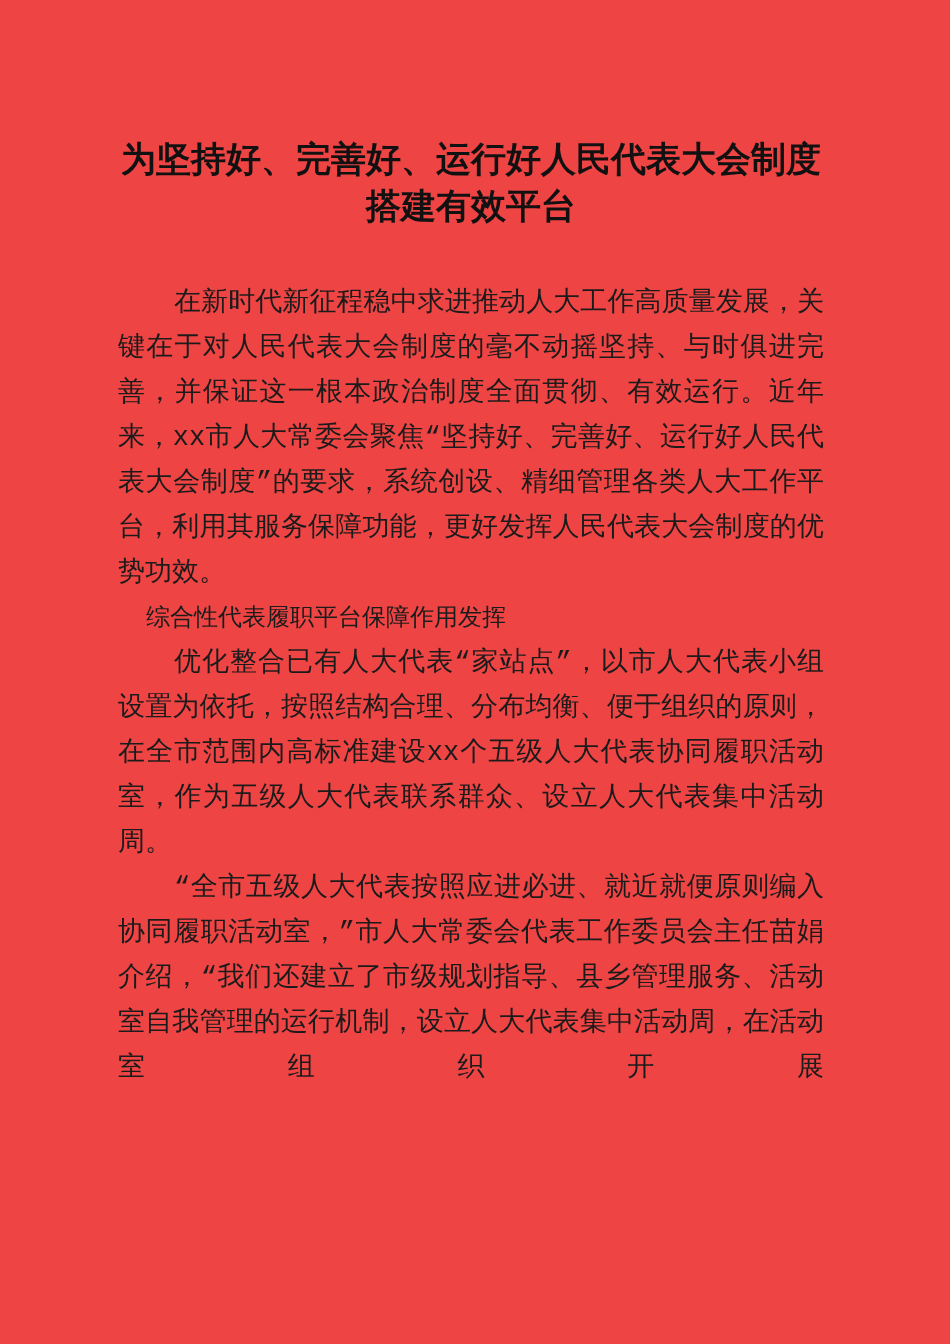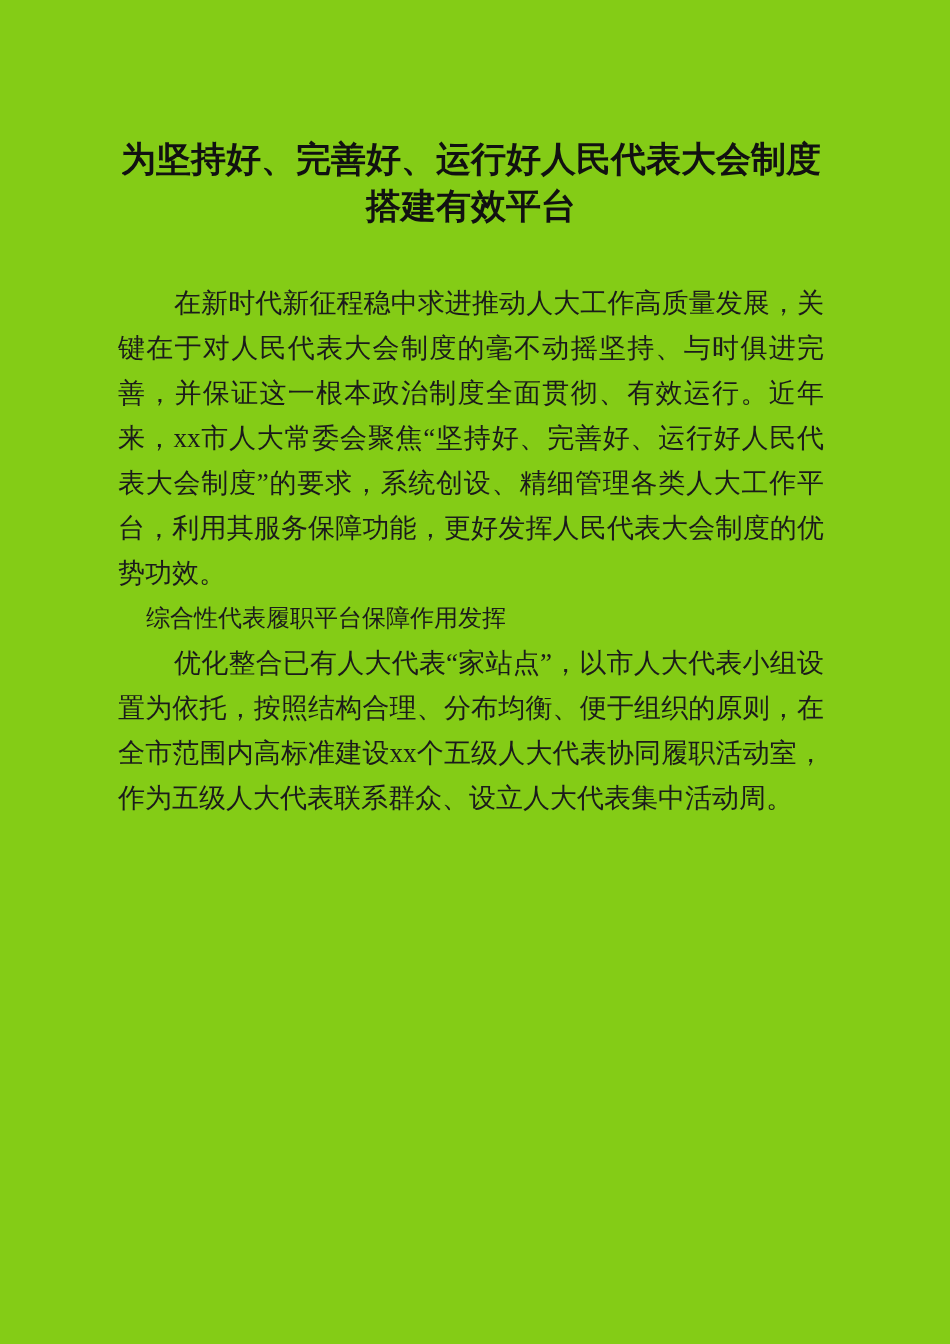--- a/index.html
+++ b/index.html
@@ -4,21 +4,21 @@
 <style>
   html, body {
     margin: 0;
     padding: 0;
     background: #ffffff;
   }
   .page {
     position: relative;
     width: 950px;
     height: 1344px;
-    background: #84cc16;
+    background: #ef4444;
     overflow: hidden;
     box-sizing: border-box;
   }
   .content {
     position: absolute;
     left: 118px;
     top: 0;
     width: 706px;
   }
   .doc-title {
@@ -30,21 +30,21 @@
     text-align: center;
     margin: 0;
     padding-top: 136px;
     letter-spacing: 0px;
     white-space: pre-line;
   }
   .body-block {
     padding-top: 51px;
   }
   p.para {
-    font-family: Liberation Serif, serif;
+    font-family: Liberation Mono, monospace;
     font-size: 27px;
     line-height: 45px;
     color: #1b1b1b;
     margin: 0;
     text-align: justify;
     text-align-last: left;
     text-justify: inter-character;
     text-indent: 56px;
     font-weight: 400;
     word-break: break-all;
@@ -73,16 +73,17 @@
 
     <div class="body-block">
 
       <p class="para">在新时代新征程稳中求进推动人大工作高质量发展，关键在于对人民代表大会制度的毫不动摇坚持、与时俱进完善，并保证这一根本政治制度全面贯彻、有效运行。近年来，xx市人大常委会聚焦“坚持好、完善好、运行好人民代表大会制度”的要求，系统创设、精细管理各类人大工作平台，利用其服务保障功能，更好发挥人民代表大会制度的优势功效。</p>
 
       <p class="para subhead">综合性代表履职平台保障作用发挥</p>
 
 
       <p class="para">优化整合已有人大代表“家站点”，以市人大代表小组设置为依托，按照结构合理、分布均衡、便于组织的原则，在全市范围内高标准建设xx个五级人大代表协同履职活动室，作为五级人大代表联系群众、设立人大代表集中活动周。</p>
 
+      <p class="para tail">“全市五级人大代表按照应进必进、就近就便原则编入协同履职活动室，”市人大常委会代表工作委员会主任苗娟介绍，“我们还建立了市级规划指导、县乡管理服务、活动室自我管理的运行机制，设立人大代表集中活动周，在活动室组织开展</p>
 
     </div>
   </div>
 </div>
 
 </body></html>

